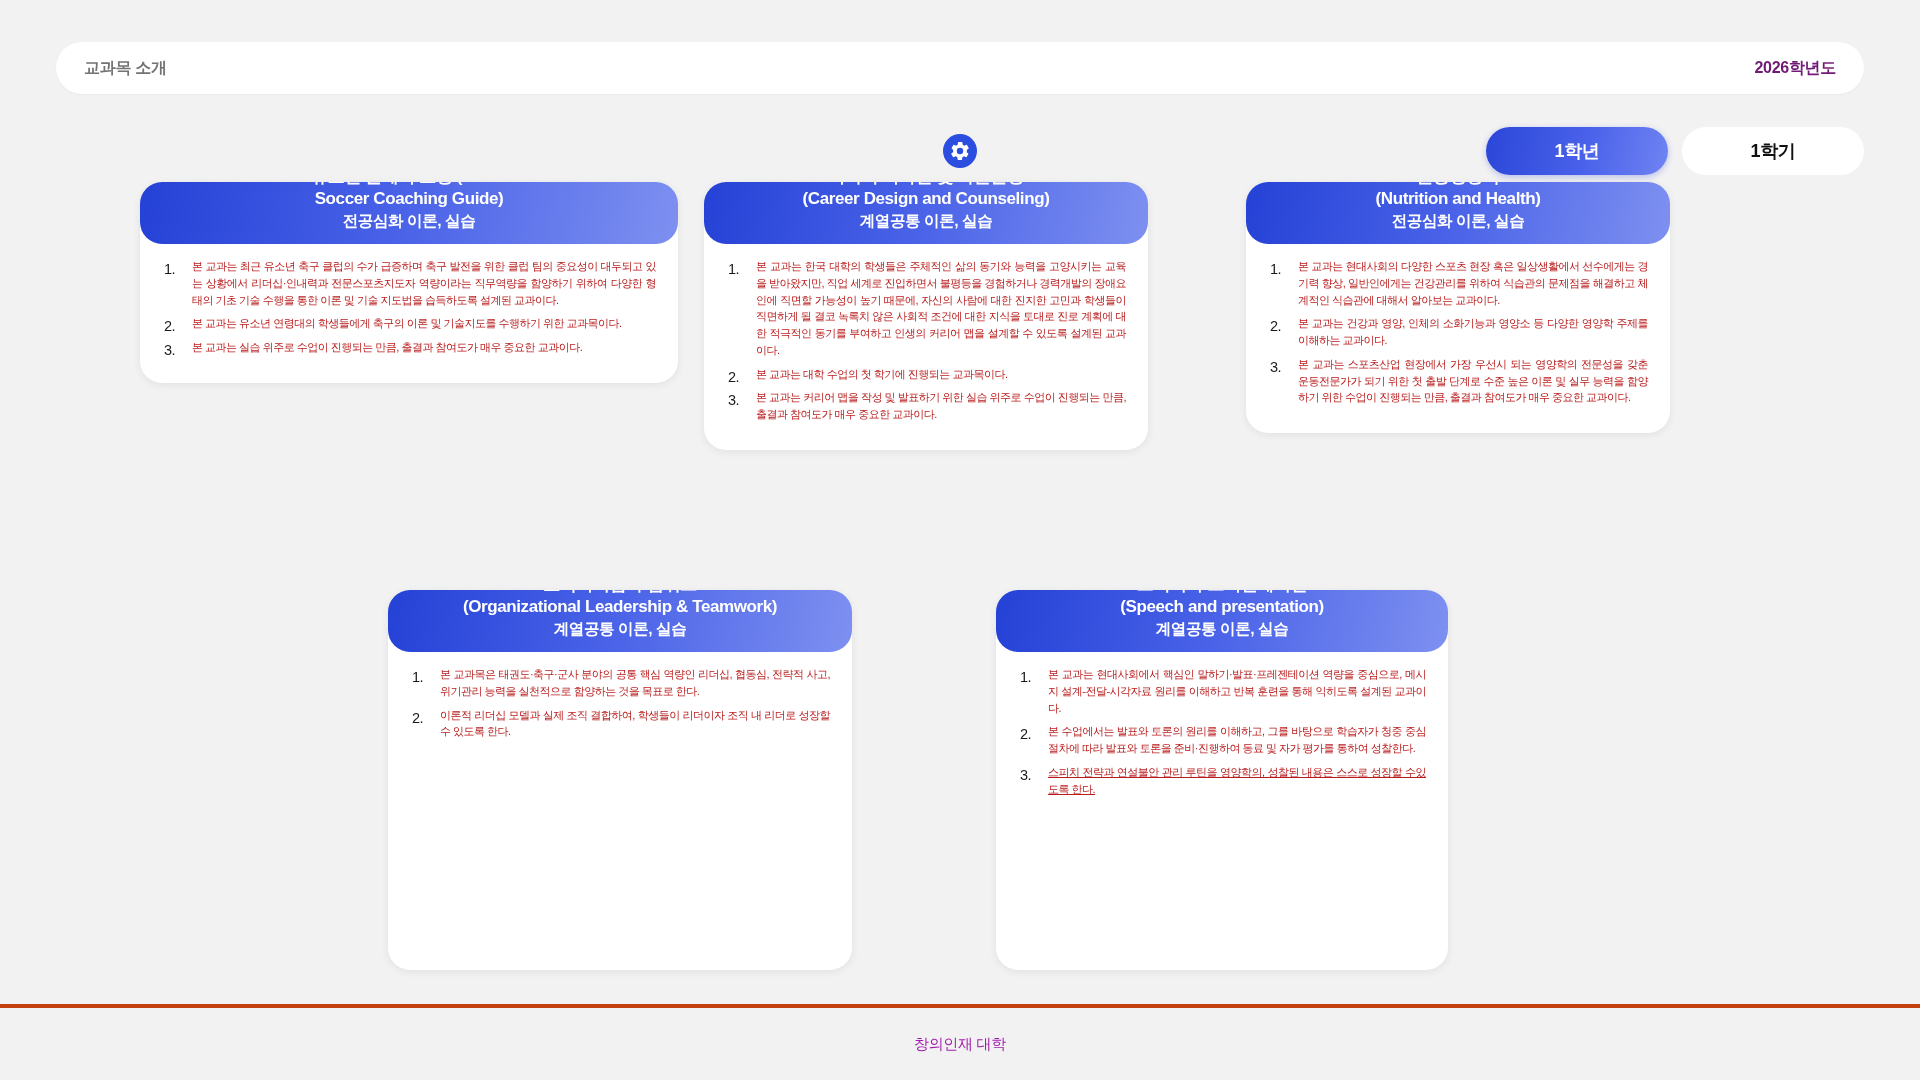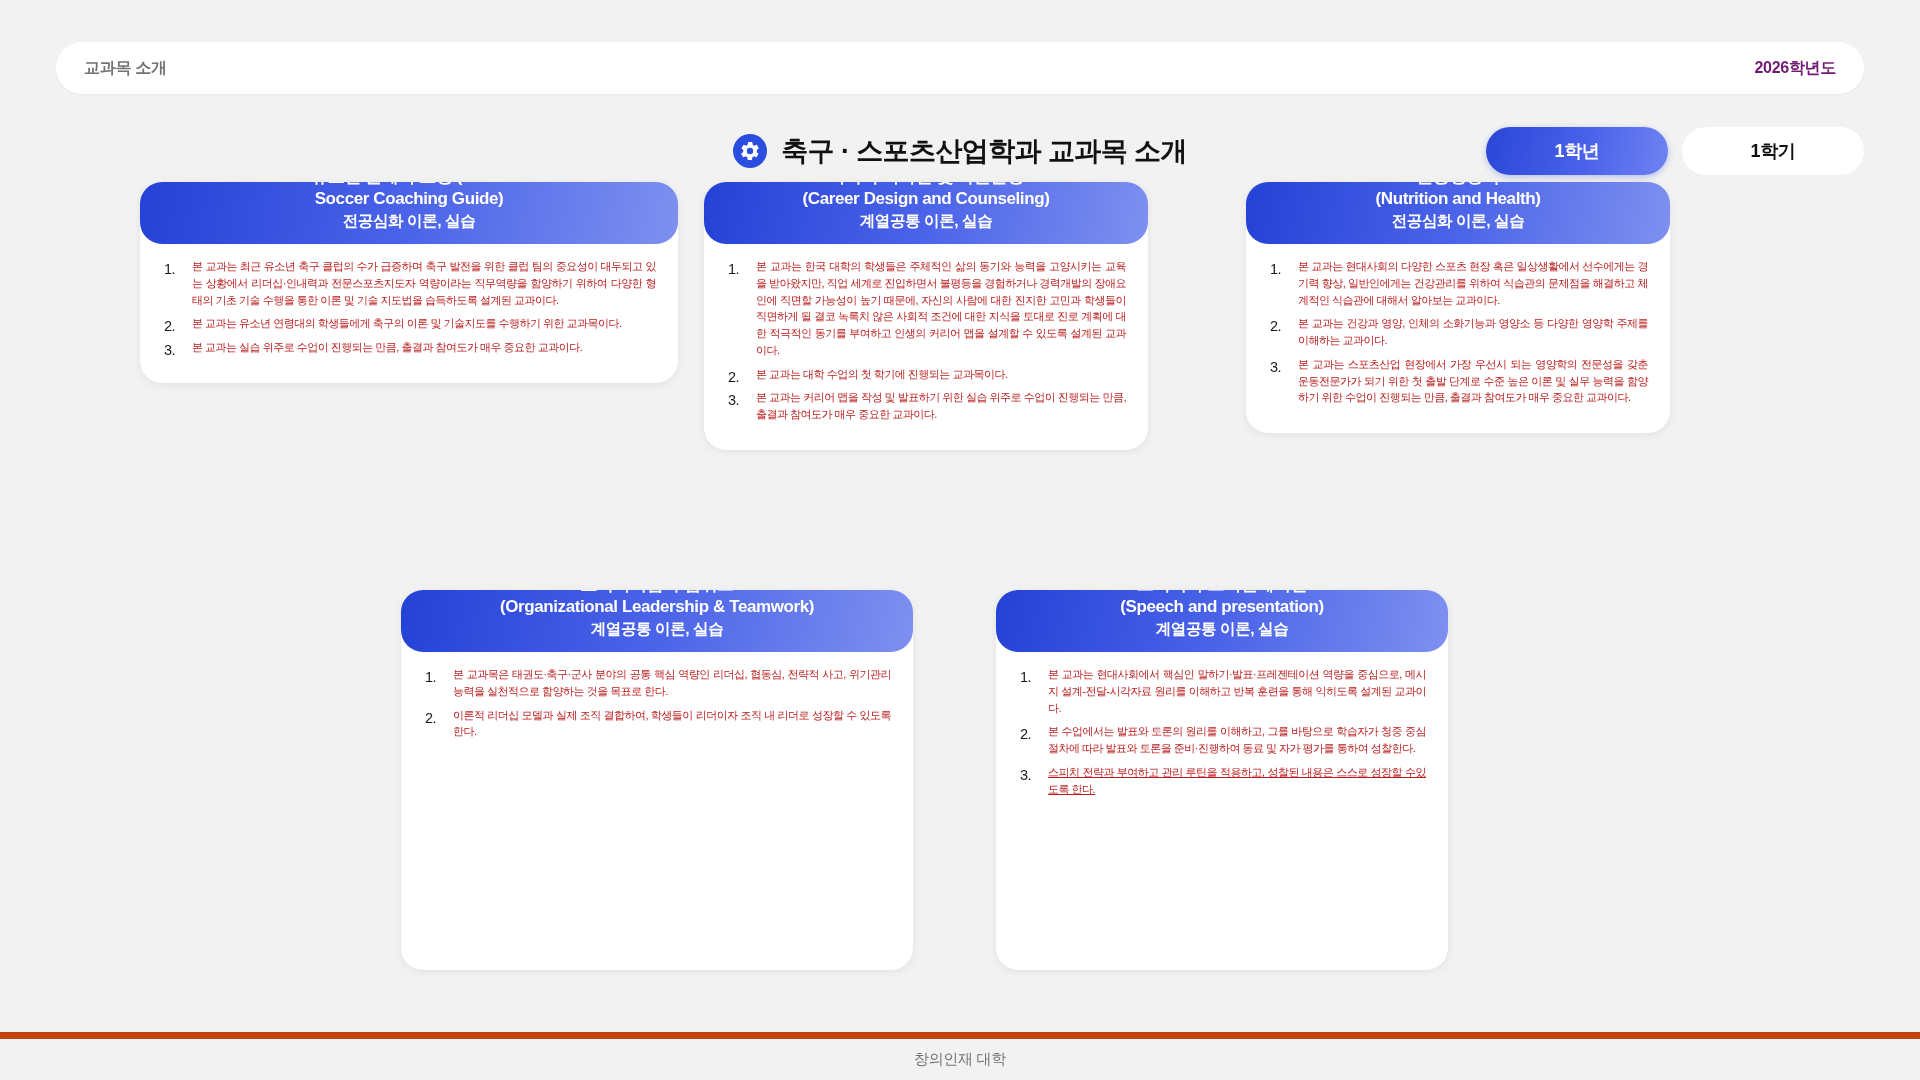--- a/index.html
+++ b/index.html
@@ -112,51 +112,50 @@
     position: absolute; left: 6px; top: 0;
     font-size: 14.5px;
     color: #1a1a1a;
   }
   .u { text-decoration: underline; }
 
   
   #card-0 { left: 140px;  top: 0px;   width: 538px; }
   #card-1 { left: 704px;  top: 0px;   width: 444px; }
   #card-2 { left: 1246px; top: 0px;   width: 424px; }
-  #card-3 { left: 401px;  top: 408px; width: 512px; min-height: 380px; }
+  #card-3 { left: 388px;  top: 408px; width: 464px; min-height: 380px; }
   #card-4 { left: 996px;  top: 408px; width: 452px; min-height: 380px; }
 
   
   .footer {
     position: absolute; left: 0; right: 0; bottom: 0;
-    height: 48px;
+    height: 76px;
     background: #f2f2f2;
-    border-top: 7px solid #c2410c;
-    display: flex; align-items: center; justify-content: center;
-    font-size: 15px; color: #737373; letter-spacing: -0.3px;
+    border-top: 4px solid #c2410c;
+    display: flex; align-items: center; justify-content: center;
+    font-size: 15px; color: #a21caf; letter-spacing: -0.3px;
   }
 </style>
 </head>
 <body>
 
 <div class="page">
 
   <div class="topbar">
     <div class="left">교과목 소개</div>
     <div class="right">2026학년도</div>
   </div>
 
   <div class="titlerow">
     <div class="title-group">
       <span class="gear">
         <svg width="22" height="22" viewBox="0 0 24 24" fill="#ffffff" aria-hidden="true">
           <path d="M19.4 13a7.8 7.8 0 0 0 .06-1 7.8 7.8 0 0 0-.06-1l2-1.6a.5.5 0 0 0 .12-.62l-1.9-3.3a.5.5 0 0 0-.6-.22l-2.37.95a7.3 7.3 0 0 0-1.7-1l-.36-2.5a.5.5 0 0 0-.5-.41h-3.8a.5.5 0 0 0-.5.41l-.36 2.5c-.6.25-1.17.58-1.7 1l-2.36-.95a.5.5 0 0 0-.6.22l-1.9 3.3a.5.5 0 0 0 .11.62L4.6 11a7.8 7.8 0 0 0 0 2l-2 1.6a.5.5 0 0 0-.12.62l1.9 3.3c.13.22.38.3.6.22l2.37-.95c.52.42 1.1.75 1.7 1l.36 2.5c.04.24.25.41.5.41h3.8c.25 0 .46-.17.5-.41l.36-2.5c.6-.25 1.18-.58 1.7-1l2.36.95c.23.08.48 0 .6-.22l1.9-3.3a.5.5 0 0 0-.11-.62l-2-1.6ZM12 15.5A3.5 3.5 0 1 1 15.5 12 3.5 3.5 0 0 1 12 15.5Z"></path>
         </svg>
       </span>
-      <span class="title-text">축구 · 스포츠산업학과 교과목 소개</span>
     </div>
     <div class="toggle-wrap">
       <div class="pill active">1학년</div>
       <div class="pill inactive">1학기</div>
     </div>
   </div>
 
   <div class="board">
 
     <div class="card" id="card-0">
@@ -221,21 +220,21 @@
     <div class="card" id="card-4">
       <div class="card-header">
         <span class="hl">스피치와 프리젠테이션</span>
         <span class="hl">(Speech and presentation)</span>
         <span class="hl sub">계열공통 이론, 실습</span>
       </div>
       <div class="card-body">
         <ol class="items">
           <li>본 교과는 현대사회에서 핵심인 말하기·발표·프레젠테이션 역량을 중심으로, 메시지 설계-전달-시각자료 원리를 이해하고 반복 훈련을 통해 익히도록 설계된 교과이다.</li>
           <li>본 수업에서는 발표와 토론의 원리를 이해하고, 그를 바탕으로 학습자가 청중 중심 절차에 따라 발표와 토론을 준비·진행하여 동료 및 자가 평가를 통하여 성찰한다.</li>
-          <li class="u">스피치 전략과 부여하고 관리 루틴을 적용하고, 성찰된 내용은 스스로 성장할 수있도록 한다.</li>
+          <li class="u">스피치 전략과 연설불안 관리 루틴을 영양학의, 성찰된 내용은 스스로 성장할 수있도록 한다.</li>
         </ol>
       </div>
     </div>
 
   </div>
 
   <div class="footer">
     <span>창의인재 대학</span>
   </div>
 

